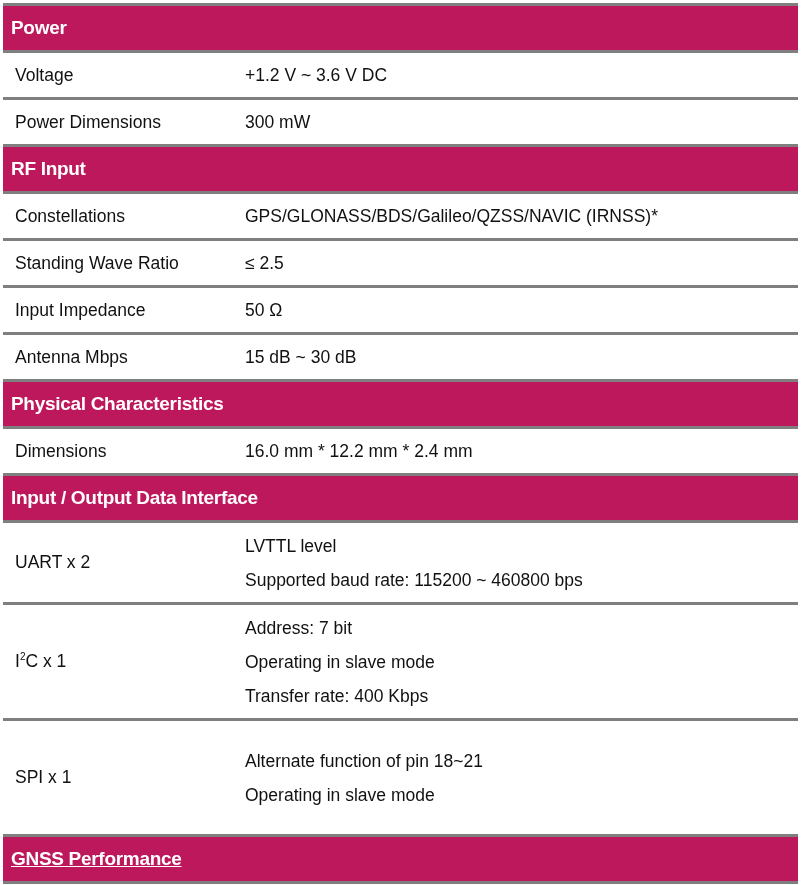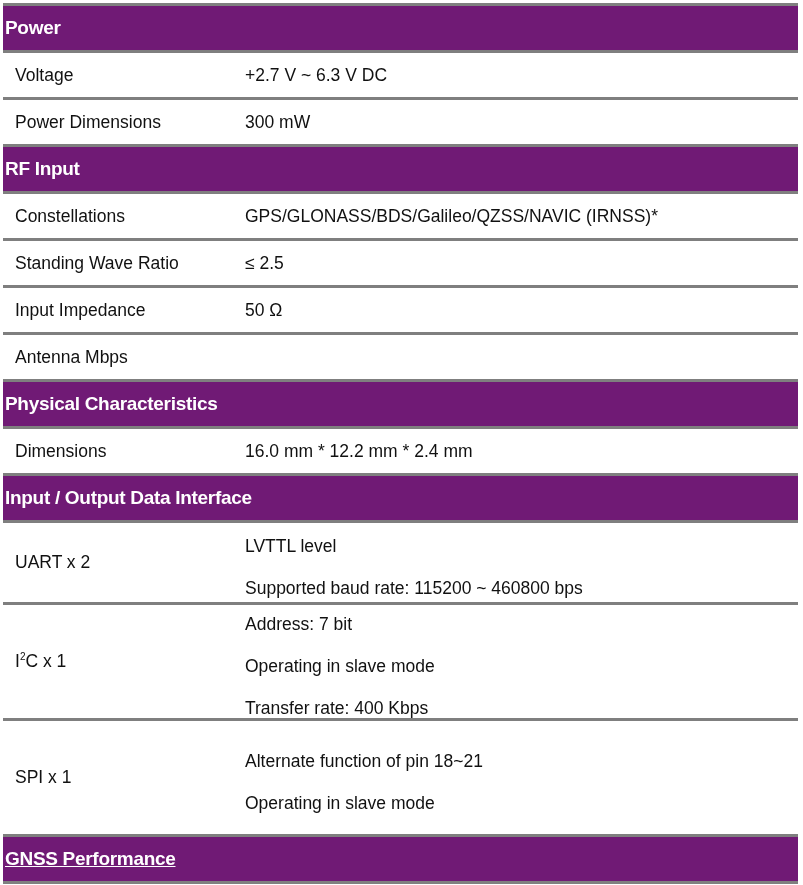--- a/index.html
+++ b/index.html
@@ -1,54 +1,54 @@
 <!DOCTYPE html>
 <html><head>
   <meta charset="utf-8">
   <style>
     html, body { margin: 0; padding: 0; background: #ffffff; }
     body { width: 803px; height: 885px; overflow: hidden; position: relative; font-family: "Liberation Sans", "DejaVu Sans", sans-serif; }
     .spec-table { position: absolute; left: 3px; top: 3px; width: 795px; }
     .section-header {
-      background: #701a75;
+      background: #be185d;
       color: #ffffff;
       font-weight: bold;
       font-size: 19px;
       height: 44px;
       line-height: 44px;
-      padding-left: 2px;
+      padding-left: 8px;
       border-top: 3px solid #7f7f7f;
       box-sizing: content-box;
       letter-spacing: -0.3px;
     }
     .row {
       display: flex;
       align-items: center;
       border-top: 3px solid #7f7f7f;
       color: #111111;
       font-size: 17.5px;
     }
     .row .label { width: 242px; padding-left: 12px; box-sizing: border-box; }
     .row .value { flex: 1; }
     .row.single { height: 44px; }
-    .row.multi .value div { height: 34px; line-height: 34px; margin-top: 8px; }
+    .row.multi .value div { height: 34px; line-height: 34px; }
     .row.two { height: 79px; }
     .row.three { height: 113px; }
     sup { font-size: 10px; vertical-align: 7px; }
     .last-border { border-bottom: 3px solid #7f7f7f; text-decoration: underline; }
   </style>
 </head>
 <body>
 
 <div class="spec-table">
 
   <div class="section-header">Power</div>
   <div class="row single">
     <div class="label">Voltage</div>
-    <div class="value">+2.7 V ~ 6.3 V DC</div>
+    <div class="value">+1.2 V ~ 3.6 V DC</div>
   </div>
   <div class="row single">
     <div class="label">Power Dimensions</div>
     <div class="value">300 mW</div>
   </div>
 
   <div class="section-header">RF Input</div>
   <div class="row single">
     <div class="label">Constellations</div>
     <div class="value">GPS/GLONASS/BDS/Galileo/QZSS/NAVIC (IRNSS)*</div>
@@ -56,20 +56,21 @@
   <div class="row single">
     <div class="label">Standing Wave Ratio</div>
     <div class="value">≤ 2.5</div>
   </div>
   <div class="row single">
     <div class="label">Input Impedance</div>
     <div class="value">50 Ω</div>
   </div>
   <div class="row single">
     <div class="label">Antenna Mbps</div>
+    <div class="value">15 dB ~ 30 dB</div>
   </div>
 
   <div class="section-header">Physical Characteristics</div>
   <div class="row single">
     <div class="label">Dimensions</div>
     <div class="value">16.0 mm * 12.2 mm * 2.4 mm</div>
   </div>
 
   <div class="section-header">Input / Output Data Interface</div>
   <div class="row multi two">

